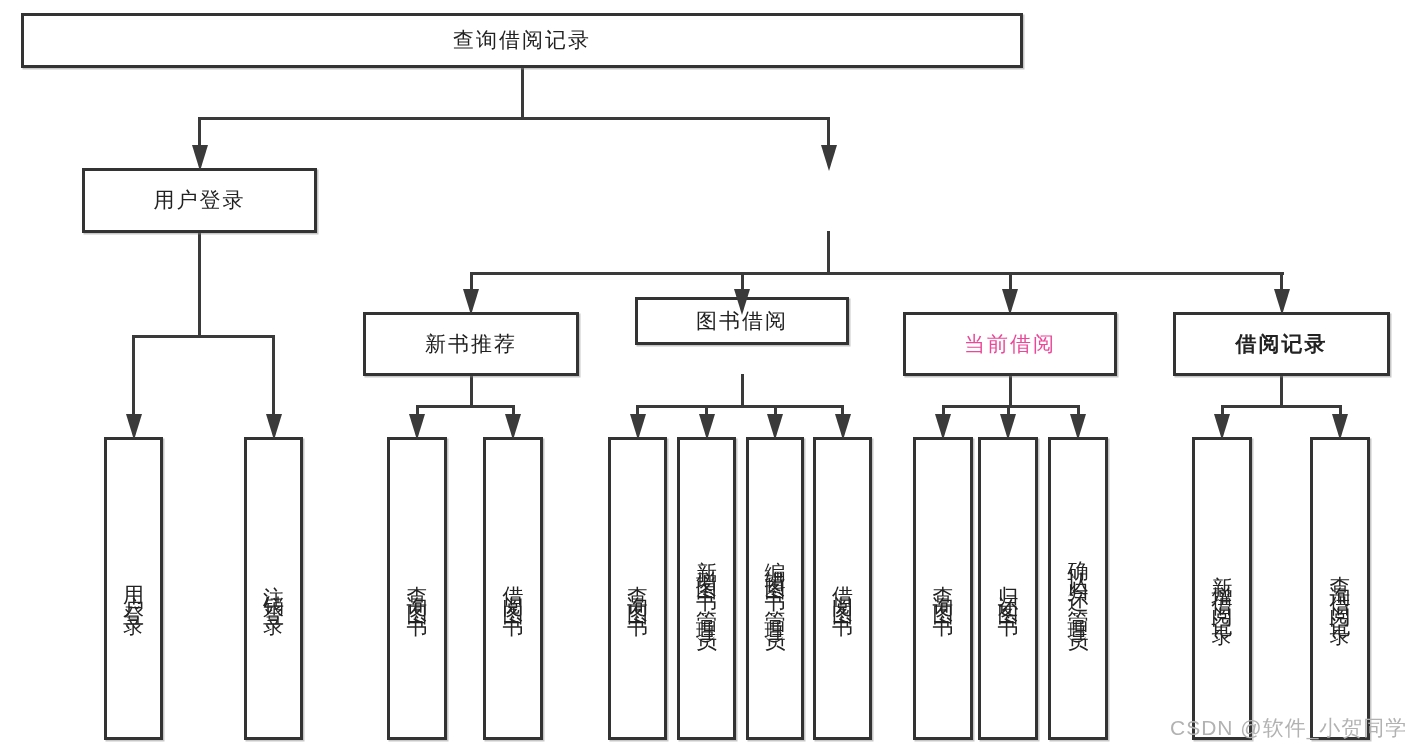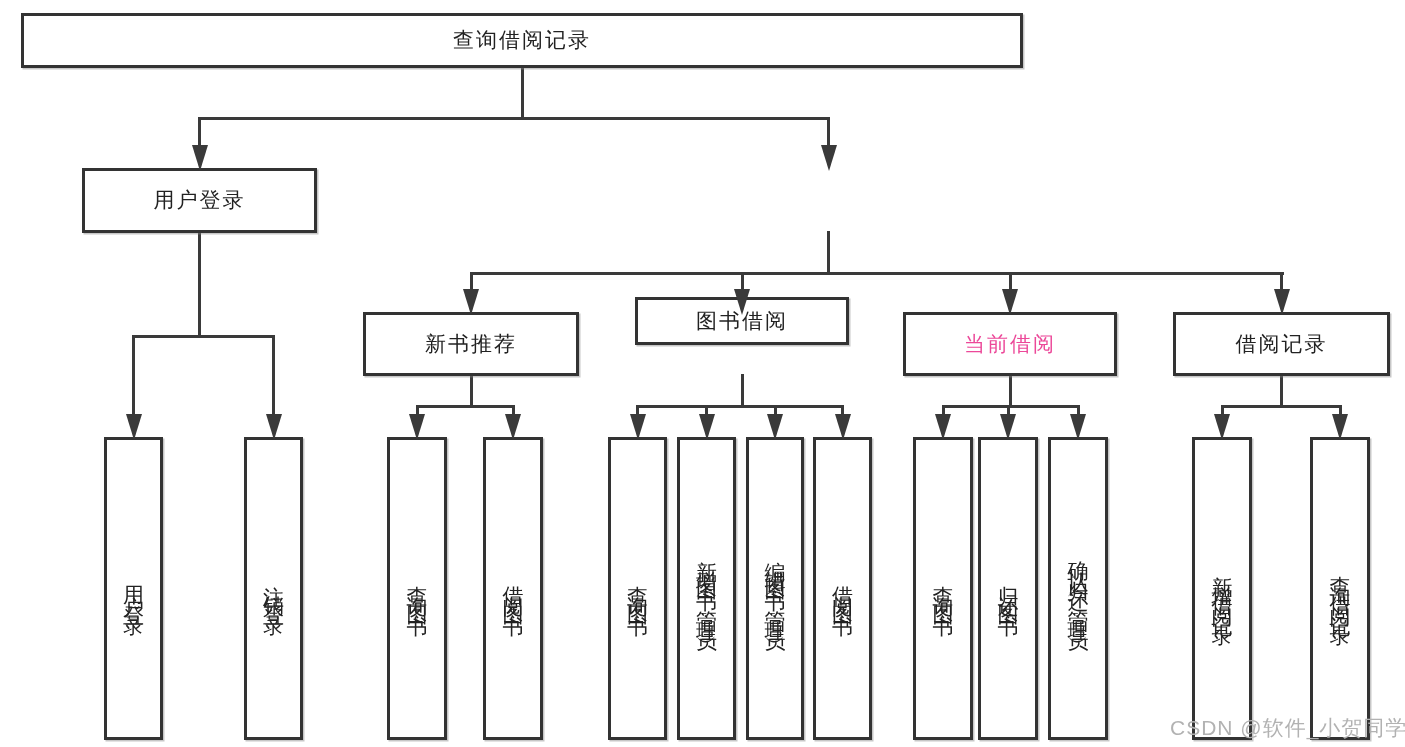--- a/index.html
+++ b/index.html
@@ -84,21 +84,21 @@
     </div>
     <div class="node h" style="left: 363px; top: 312px; width: 216px; height: 64px; border-color: rgb(51, 51, 51);">
       <span class="lbl" style="color: rgb(34, 34, 34);">新书推荐</span>
     </div>
     <div class="node h" style="left: 635px; top: 297px; width: 214px; height: 48px; border-color: rgb(51, 51, 51);">
       <span class="lbl" style="color: rgb(34, 34, 34);">图书借阅</span>
     </div>
     <div class="node h" style="left: 903px; top: 312px; width: 214px; height: 64px; border-color: rgb(51, 51, 51);">
       <span class="lbl" style="color: #ec4899;">当前借阅</span>
     </div>
-    <div class="node h" style="left: 1173px; top: 312px; width: 217px; height: 64px; border-color: rgb(51, 51, 51);">
+    <div class="node h" style="left: 1173px; top: 312px; width: 217px; height: 64px; border-color: rgb(51, 51, 51); font-weight: bold;">
       <span class="lbl" style="color: rgb(34, 34, 34);">借阅记录</span>
     </div>
     <div class="node v" style="left: 104px; top: 437px; width: 59px; height: 303px; border-color: rgb(51, 51, 51);">
       <span class="lbl" style="color: rgb(34, 34, 34);">用户登录</span>
     </div>
     <div class="node v" style="left: 244px; top: 437px; width: 59px; height: 303px; border-color: rgb(51, 51, 51);">
       <span class="lbl" style="color: rgb(34, 34, 34);">注销登录</span>
     </div>
     <div class="node v" style="left: 387px; top: 437px; width: 60px; height: 303px; border-color: rgb(51, 51, 51);">
       <span class="lbl" style="color: rgb(34, 34, 34);">查询图书</span>

